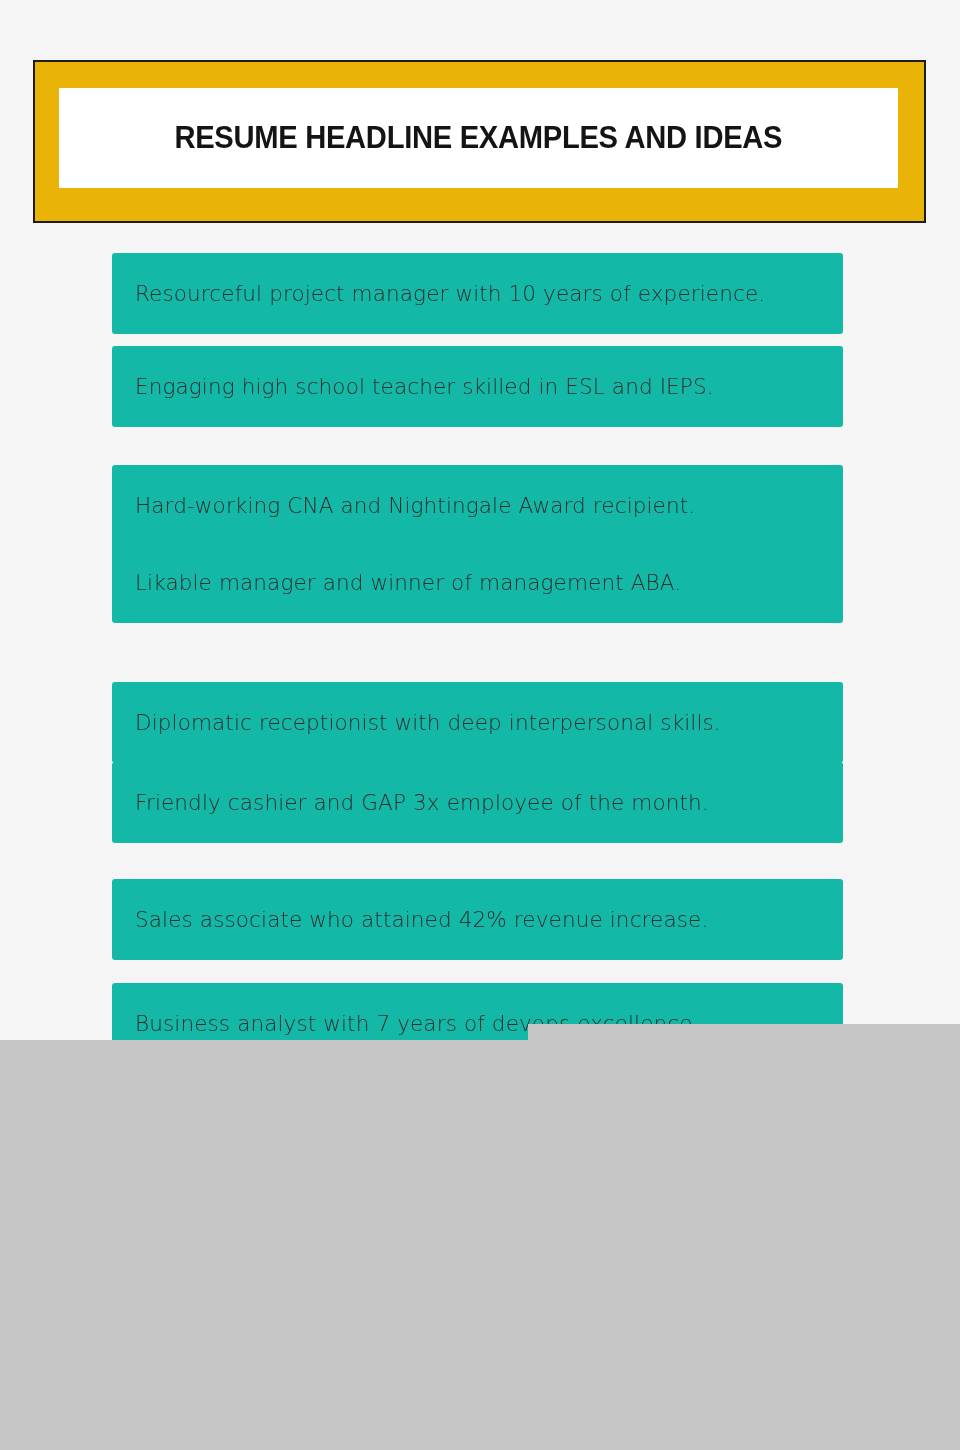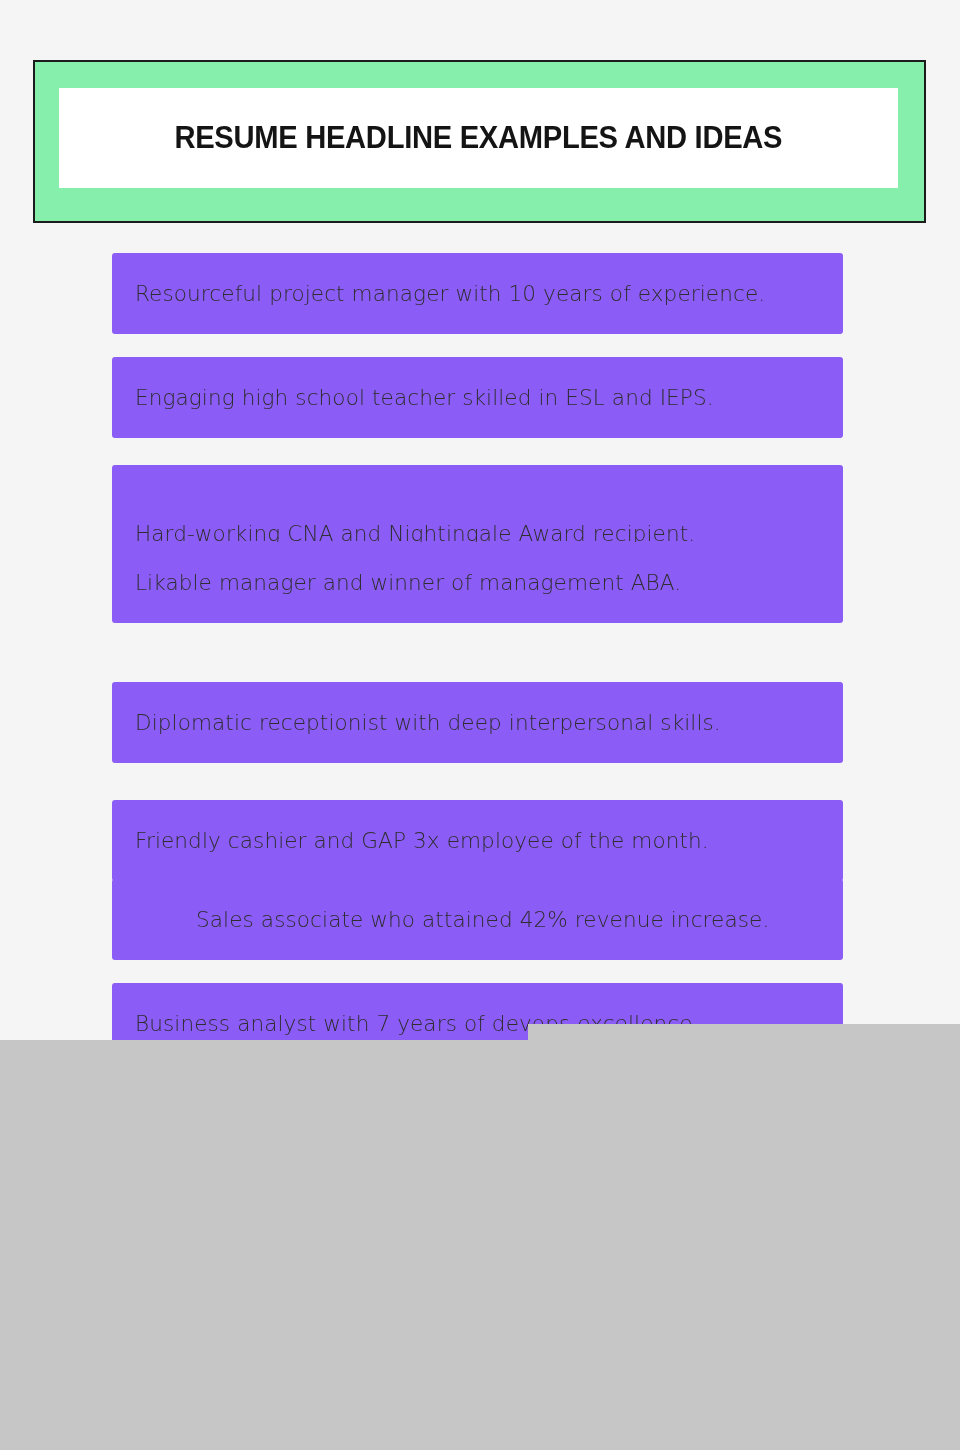--- a/index.html
+++ b/index.html
@@ -9,21 +9,21 @@
     background: #f5f5f5;
     position: relative;
     overflow: hidden;
     font-family: "Liberation Sans", "DejaVu Sans", sans-serif;
   }
   .title-frame {
     position: absolute;
     left: 33px; top: 60px;
     width: 889px; height: 159px;
     border: 2px solid #1c1c1c;
-    background: #86efac;
+    background: #eab308;
     text-align: center;
   }
   .title-inner {
     position: absolute;
     left: 24px; top: 26px;
     width: 839px; height: 100px;
     background: #ffffff;
     display: flex; align-items: center; justify-content: center;
   }
   .title-text {
@@ -32,21 +32,21 @@
     font-size: 31px;
     color: #141414;
     letter-spacing: -0.3px;
     transform: scaleX(0.94);
   }
   .card {
     position: absolute;
     left: 112px;
     width: 731px;
     height: 81px;
-    background: #8b5cf6;
+    background: #14b8a6;
     border-radius: 3px;
     display: flex; align-items: center;
     box-sizing: border-box;
     padding-left: 23px;
   }
   .card-text {
     font-family: "DejaVu Sans", sans-serif;
     font-weight: 300;
     font-size: 22px;
     color: #2e2e2e;
@@ -73,36 +73,36 @@
 
 <div class="title-frame">
   <div class="title-inner">
     <div class="title-text">RESUME HEADLINE EXAMPLES AND IDEAS</div>
   </div>
 </div>
 
 <div class="card" style="top:253px;">
   <span class="card-text">Resourceful project manager with 10 years of experience.</span>
 </div>
-<div class="card" style="top:357px;">
+<div class="card" style="top:346px;">
   <span class="card-text">Engaging high school teacher skilled in ESL and IEPS.</span>
 </div>
-<div class="card" style="top:465px;align-items:flex-end;">
+<div class="card" style="top:465px;">
   <span class="card-text">Hard-working CNA and Nightingale Award recipient.</span>
 </div>
 <div class="card" style="top:542px;">
   <span class="card-text">Likable manager and winner of management ABA.</span>
 </div>
 <div class="card" style="top:682px;">
   <span class="card-text">Diplomatic receptionist with deep interpersonal skills.</span>
 </div>
-<div class="card" style="top:800px;">
+<div class="card" style="top:762px;">
   <span class="card-text">Friendly cashier and GAP 3x employee of the month.</span>
 </div>
-<div class="card" style="top:879px;justify-content:center;">
+<div class="card" style="top:879px;">
   <span class="card-text">Sales associate who attained 42% revenue increase.</span>
 </div>
 <div class="card" style="top:983px;">
   <span class="card-text">Business analyst with 7 years of devops excellence.</span>
 </div>
 
 <div class="occluder-top"></div>
 <div class="occluder-main"></div>
 
 </body></html>

